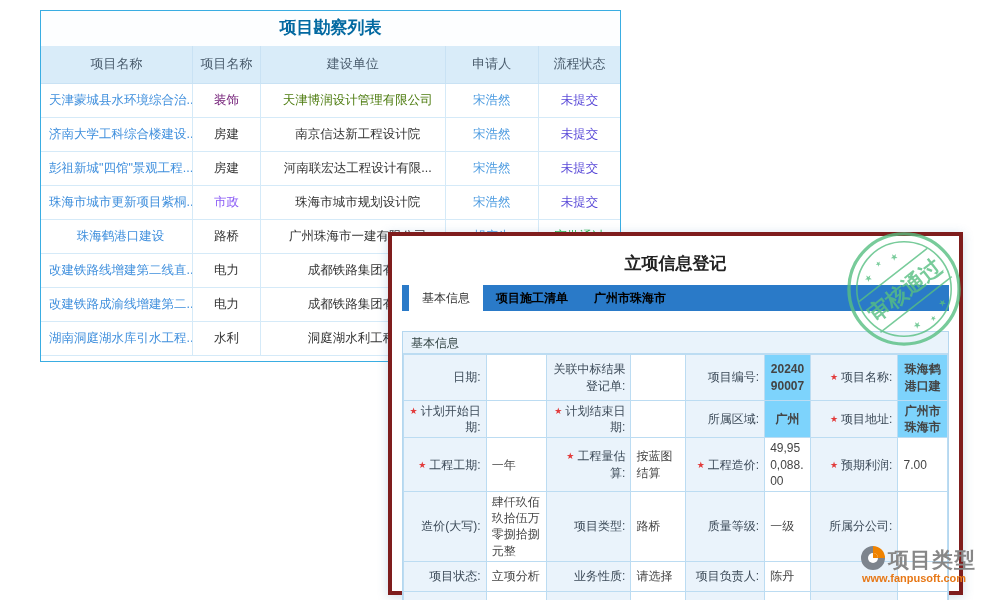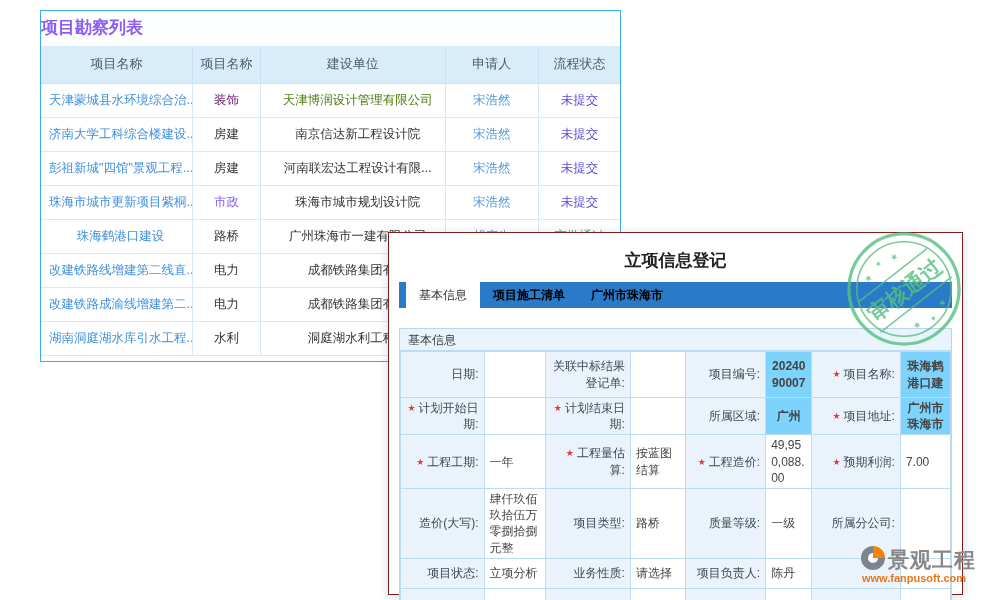--- a/index.html
+++ b/index.html
@@ -3,35 +3,35 @@
 <meta charset="utf-8">
 <style>
   * { margin:0; padding:0; box-sizing:border-box; }
   html,body { width:1000px; height:600px; background:#ffffff; overflow:hidden;
               font-family:"Liberation Sans","DejaVu Sans",sans-serif; }
   body { position:relative; }
 
   
   .survey-panel { position:absolute; left:40px; top:10px; width:581px; height:352px;
                   background:#fff; border:1px solid #3aade2; z-index:1; }
-  .panel-title { height:35px; line-height:34px; text-align:left; font-size:17px;
-                 font-weight:bold; color:#8b5cf6; background:#fdfeff; }
+  .panel-title { height:35px; line-height:34px; text-align:center; font-size:17px;
+                 font-weight:bold; color:#0369a1; background:#fdfeff; }
   table.survey { width:100%; border-collapse:collapse; table-layout:fixed; font-size:12.5px; }
   table.survey th { height:37px; background:#d9ecf9; color:#4a5c6d; font-weight:normal;
                     font-size:13px; border:1px solid #c9e2f4; border-top:none; }
   table.survey td { height:34px; border:1px solid #d5eaf8; text-align:center;
                     color:#333; white-space:nowrap; overflow:hidden; }
   table.survey th:first-child, table.survey td:first-child { border-left:none; }
   table.survey th:last-child, table.survey td:last-child { border-right:none; }
   td.c-name { text-align:left; padding-left:8px; cursor:pointer; }
   td.c-unit { text-align:left; padding-left:10px; }
 
   
   .dialog { position:absolute; left:388px; top:232px; width:575px; height:363px;
-            background:#fff; border:1px solid #7f1d1d; z-index:5;
+            background:#fff; border:4px solid #7f1d1d; z-index:5;
             box-shadow:0 2px 10px rgba(60,120,170,.25); }
   .dialog-title { margin-top:13px; height:36px; line-height:30px; text-align:center;
                   font-size:17px; font-weight:bold; color:#222; }
   .tab-bar { margin:0 10px; height:26px; background:#2a7ac8; display:flex; align-items:stretch; }
   .tab { line-height:26px; font-size:12px; padding:0 13px; color:#000000; font-weight:600; cursor:pointer; }
   .tab.active { background:#fff; color:#333; margin-left:7px; font-weight:normal; }
   .form-wrap { margin:20px 10px 0 10px; border:1px solid #b5d7ef; }
   .section-head { height:22px; line-height:22px; background:#e9f3fb; color:#344;
                   font-size:12px; padding-left:8px; border-bottom:1px solid #bcdcf2; }
   table.form { width:100%; border-collapse:collapse; table-layout:fixed;
@@ -250,16 +250,16 @@
 <div class="logo">
   <div class="logo-row">
     <span>
       <svg width="26" height="26" viewBox="0 0 26 26">
         <path d="M13 1 A12 12 0 1 0 25 13 L13 13 Z" fill="#7d848d"></path>
         <path d="M13 1 A12 12 0 0 1 25 13 L13 13 Z" fill="#f08300"></path>
         <circle cx="13" cy="13" r="5" fill="#ffffff"></circle>
         <path d="M13 8 A5 5 0 0 1 18 13 L13 13 Z" fill="#f08300"></path>
       </svg>
     </span>
-    <span class="logo-name">景观工程</span>
+    <span class="logo-name">项目类型</span>
   </div>
   <div class="logo-url">www.fanpusoft.com</div>
 </div>
 
 </body></html>

